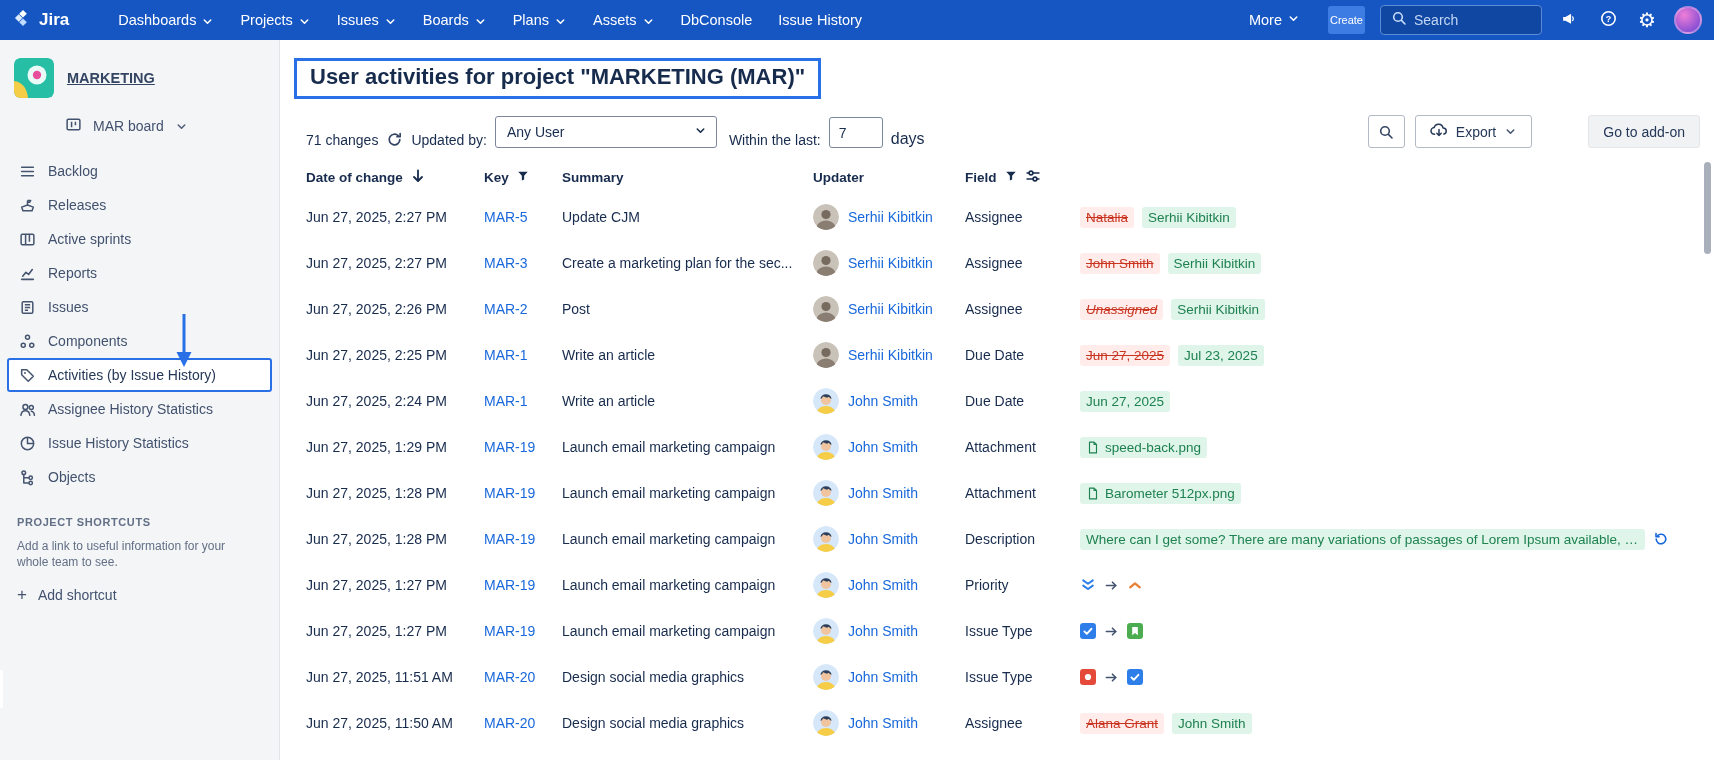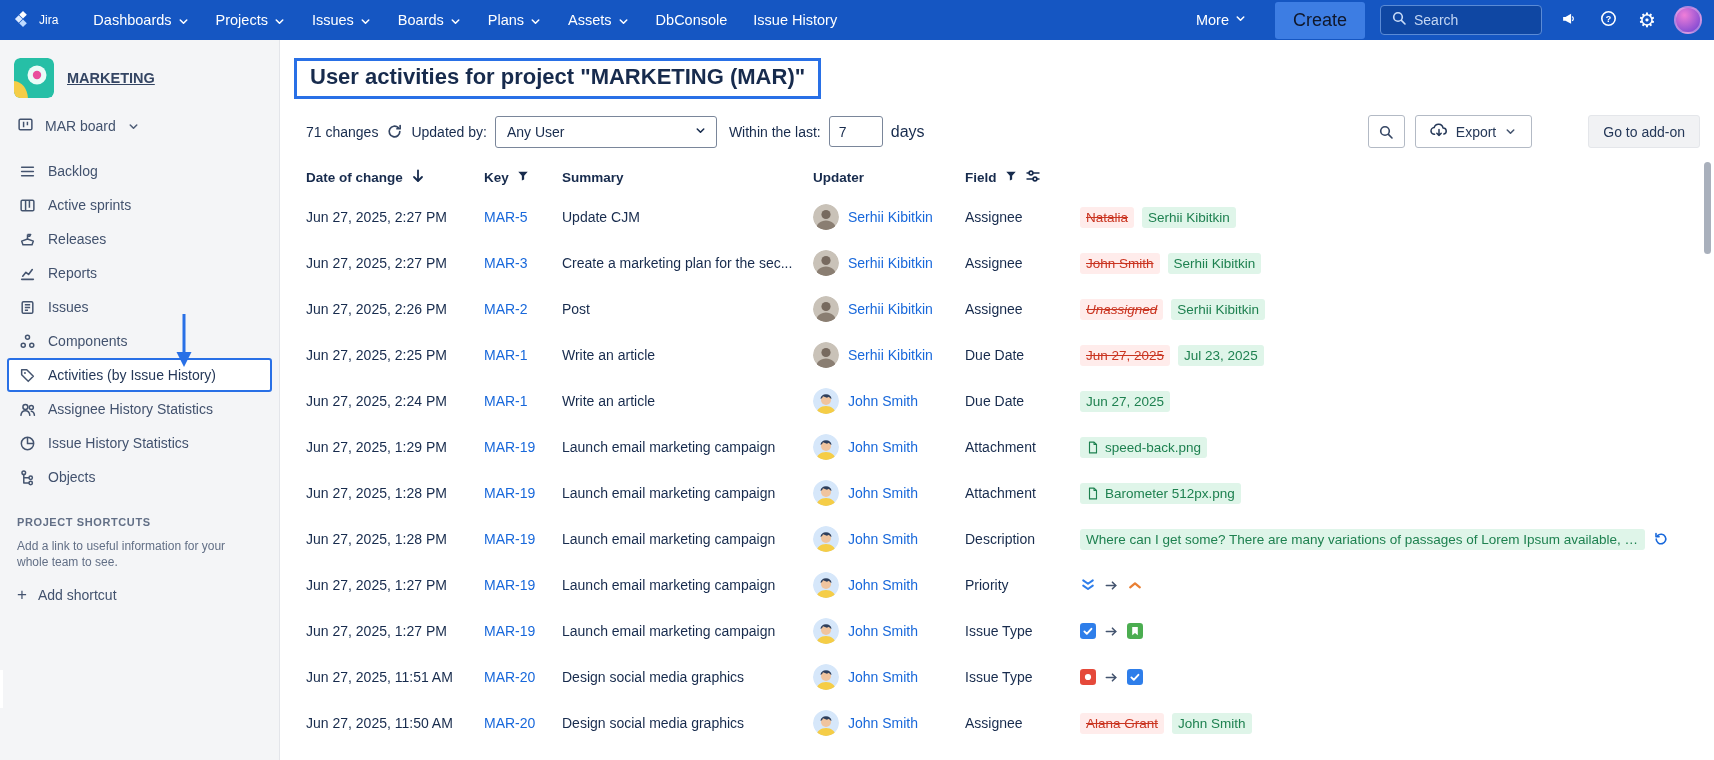--- a/index.html
+++ b/index.html
@@ -1,57 +1,57 @@
 <!DOCTYPE html>
 <html><head>
 <meta charset="utf-8">
 <style>
   * { margin:0; padding:0; box-sizing:border-box; }
   html,body { width:1714px; height:760px; overflow:hidden; }
   body { font-family:"Liberation Sans", sans-serif; background:#fff; color:#172B4D; }
 
   
   .navbar { display:flex; align-items:center; height:40px; background:#1556C2; padding:0 12px 0 14px; color:#fff; }
-  .brand { display:flex; align-items:center; gap:7px; margin-right:22px; font-weight:400; font-size:12px; cursor:pointer; }
+  .brand { display:flex; align-items:center; gap:7px; margin-right:36px; font-weight:700; font-size:17px; cursor:pointer; }
   .nav-menu { display:flex; align-items:center; height:40px; }
   .nav-item { display:flex; align-items:center; gap:5px; padding:0 13px; font-size:14.5px; height:40px; cursor:pointer; white-space:nowrap; }
   .nav-item .icon { display:flex; margin-top:2px; }
   .nav-right { margin-left:auto; display:flex; align-items:center; gap:15px; }
-  .create-btn { background:#3D7DE3; color:#0f172a; border:none; border-radius:3px; padding:8px 18px; font-size:18px; font-family:inherit; cursor:pointer; }
+  .create-btn { background:#3D7DE3; color:#ffffff; border:none; border-radius:3px; padding:8px 2px; font-size:11px; font-family:inherit; cursor:pointer; }
   .nav-search { display:flex; align-items:center; gap:7px; background:#0F47A3; border:1px solid #5B8BD6; border-radius:4px; height:30px; padding:8px 10px; width:162px; color:#C9DCF8; }
   .nav-search input { background:transparent; border:none; outline:none; color:#fff; width:112px; font-size:14px; font-family:inherit; }
   .nav-search input::placeholder { color:#C3D6F3; }
   .nav-icon { display:flex; justify-content:center; align-items:center; color:#fff; cursor:pointer; width:24px; }
   .gear-glyph { font-size:20px; line-height:1; }
   .nav-avatar { width:28px; height:28px; border-radius:50%; background:radial-gradient(circle at 35% 30%, #F07ED8, #8A4FD3 75%); border:2px solid rgba(255,255,255,.3); cursor:pointer; flex-shrink:0; }
 
   
   .app { display:flex; height:720px; }
 
   
   .sidebar { width:280px; background:#F4F5F7; border-right:1px solid #E3E5EA; position:relative; flex-shrink:0; }
   .proj { display:flex; align-items:center; gap:13px; padding:18px 16px 10px 14px; }
   .proj-avatar { display:flex; border-radius:6px; overflow:hidden; flex-shrink:0; }
   .proj-name { font-weight:700; font-size:14.5px; color:#344563; text-decoration:underline; cursor:pointer; }
-  .board-row { display:flex; align-items:center; gap:11px; padding:8px 16px 6px 17px; color:#42526E; font-size:14px; margin-bottom:12px; cursor:pointer; }
+  .board-row { display:flex; align-items:center; gap:11px; padding:8px 16px 6px 17px; color:#42526E; font-size:14px; margin-bottom:12px; cursor:pointer;margin-left:48px; }
   .side-item { display:flex; align-items:center; gap:12px; height:34px; margin:0 7px; padding:0 8px 0 10px; border-radius:3px; color:#42526E; font-size:14px; cursor:pointer; border:2px solid transparent; white-space:nowrap; }
   .side-item .icon { color:#44546F; display:flex; flex-shrink:0; }
   .side-item.active { background:#FFFFFF; border-color:#2970E6; color:#253858; }
   .shortcuts { margin-top:22px; padding:0 16px 0 17px; }
   .sc-title { font-size:11px; font-weight:700; letter-spacing:.6px; color:#626F86; }
   .sc-hint { margin-top:10px; font-size:12px; color:#626F86; width:218px; line-height:1.35; }
   .sc-add { margin-top:16px; display:flex; gap:11px; align-items:center; color:#42526E; font-size:14px; cursor:pointer; }
   .plus { font-size:17px; line-height:1; color:#44546F; }
   .annot-arrow { position:absolute; left:172px; top:272px; pointer-events:none; }
   .sidebar-grip { position:absolute; left:0; top:630px; width:3px; height:38px; background:#FFFFFF; }
 
   
   .main { flex:1; position:relative; padding:18px 14px 0 26px; overflow:hidden; }
   .title { display:inline-block; font-size:22px; font-weight:700; color:#172B4D; border:3px solid #2970E6; padding:3px 13px 6px; margin-left:-12px; }
-  .controls { display:flex; align-items:center; margin-top:16px; gap:8px; }
+  .controls { display:flex; align-items:flex-end; margin-top:16px; gap:8px; }
   .controls label, .count { font-size:14px; color:#172B4D; }
   .ctrl-icon { display:flex; color:#344563; cursor:pointer; }
   .select { display:flex; align-items:center; justify-content:space-between; width:222px; height:32px; border:1px solid #7A869A; border-radius:3px; padding:0 9px 0 11px; background:#fff; font-size:14px; color:#172B4D; cursor:pointer; }
   .days-input { width:54px; height:31px; border:1px solid #7A869A; border-radius:3px; padding:0 9px; font-size:14px; font-family:inherit; color:#172B4D; }
   .ctrl-right { margin-left:auto; display:flex; gap:10px; align-items:center;padding-left:18px; }
   .icon-btn { width:37px; height:33px; display:flex; align-items:center; justify-content:center; background:#fff; border:1px solid #B3BAC5; border-radius:3px; color:#344563; cursor:pointer; }
   .btn { display:flex; align-items:center; gap:8px; height:33px; padding:0 14px; background:#fff; border:1px solid #B3BAC5; border-radius:3px; font-size:14px; color:#253858; font-family:inherit; cursor:pointer; white-space:nowrap; }
   .btn .icon { display:flex; color:#44546F; }
   .btn.gray { background:#F1F2F4; border-color:#E4E6EA;margin-left:46px; }
 
@@ -223,38 +223,38 @@
               <g fill="none" stroke="currentColor" stroke-width="1.5" stroke-linecap="round">
                 <path d="M2.5 4h11M2.5 8h11M2.5 12h11"></path>
               </g>
             </svg>
           </span>
           <span class="side-label">Backlog</span>
         </div>
         <div class="side-item">
           <span class="icon ">
             <svg width="17" height="17" viewBox="0 0 16 16">
+              <g fill="none" stroke="currentColor" stroke-width="1.4" stroke-linejoin="round">
+                <path d="M2.5 9.5L8 7.6l5.5 1.9-1.2 3.5H3.7z"></path>
+                <path d="M8 7.6V3.2m0 0h3L10 5H8"></path>
+              </g>
+            </svg>
+          </span>
+          <span class="side-label">Releases</span>
+        </div>
+        <div class="side-item">
+          <span class="icon ">
+            <svg width="17" height="17" viewBox="0 0 16 16">
               <g fill="none" stroke="currentColor" stroke-width="1.4">
                 <rect x="2" y="3" width="12" height="10" rx="1.2"></rect>
                 <path d="M6.2 3v10M9.8 3v7"></path>
               </g>
             </svg>
           </span>
           <span class="side-label">Active sprints</span>
-        </div>
-        <div class="side-item">
-          <span class="icon ">
-            <svg width="17" height="17" viewBox="0 0 16 16">
-              <g fill="none" stroke="currentColor" stroke-width="1.4" stroke-linejoin="round">
-                <path d="M2.5 9.5L8 7.6l5.5 1.9-1.2 3.5H3.7z"></path>
-                <path d="M8 7.6V3.2m0 0h3L10 5H8"></path>
-              </g>
-            </svg>
-          </span>
-          <span class="side-label">Releases</span>
         </div>
         <div class="side-item">
           <span class="icon ">
             <svg width="17" height="17" viewBox="0 0 16 16">
               <g fill="none" stroke="currentColor" stroke-width="1.5" stroke-linecap="round" stroke-linejoin="round">
                 <path d="M2.5 13.5h11"></path>
                 <path d="M3.5 10.5l3-3.6 2.5 2 3.5-4.6"></path>
               </g>
             </svg>
           </span>

